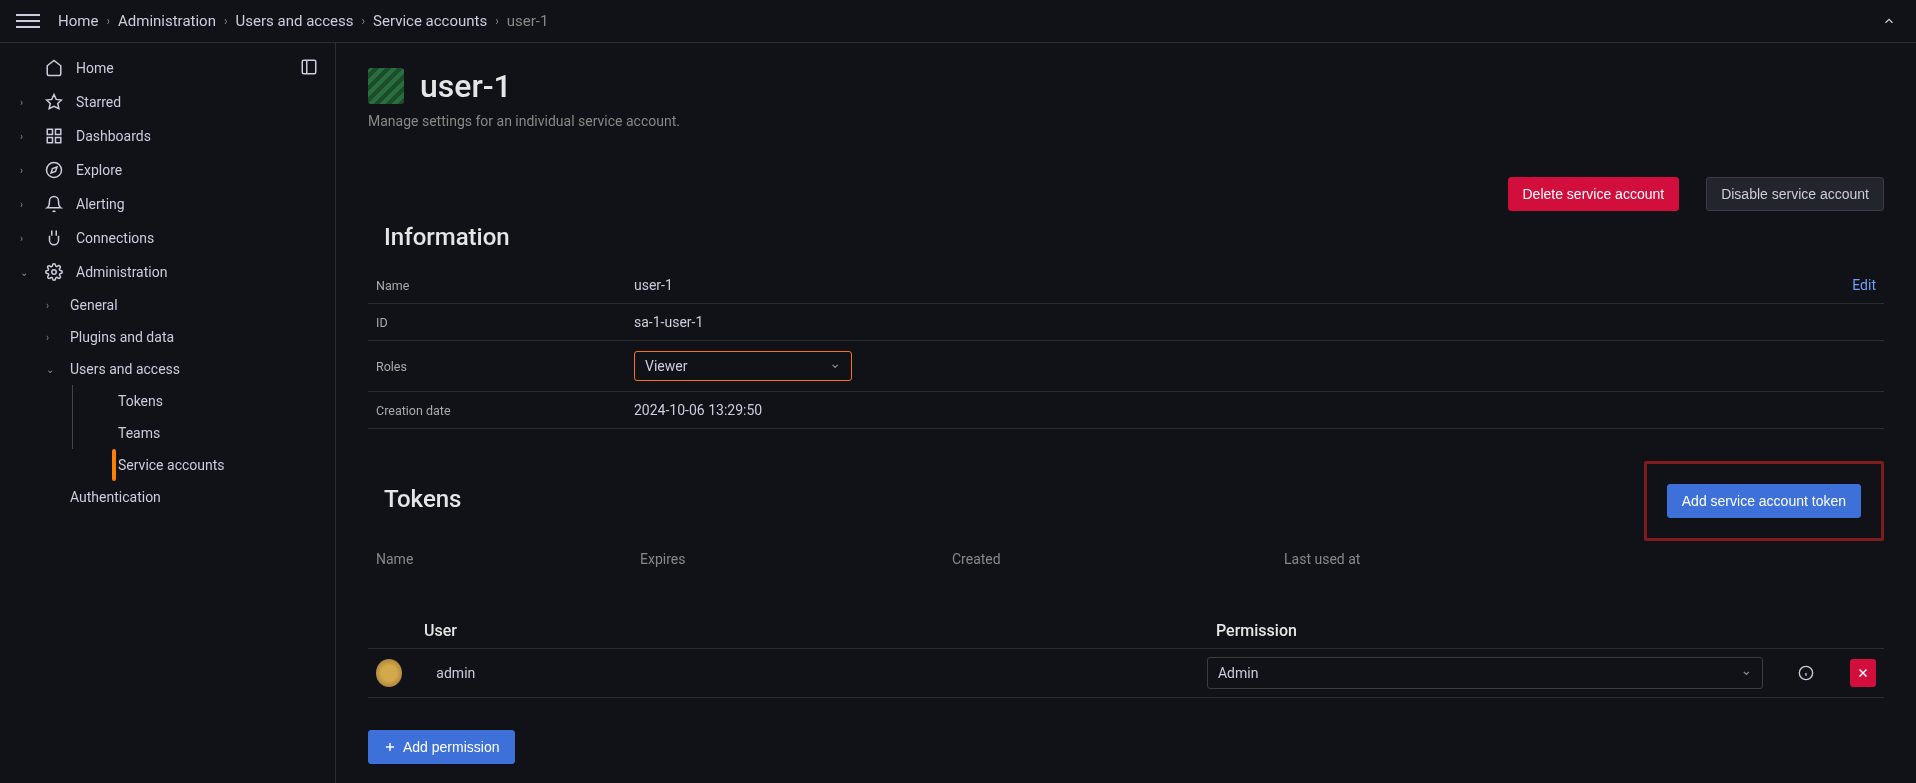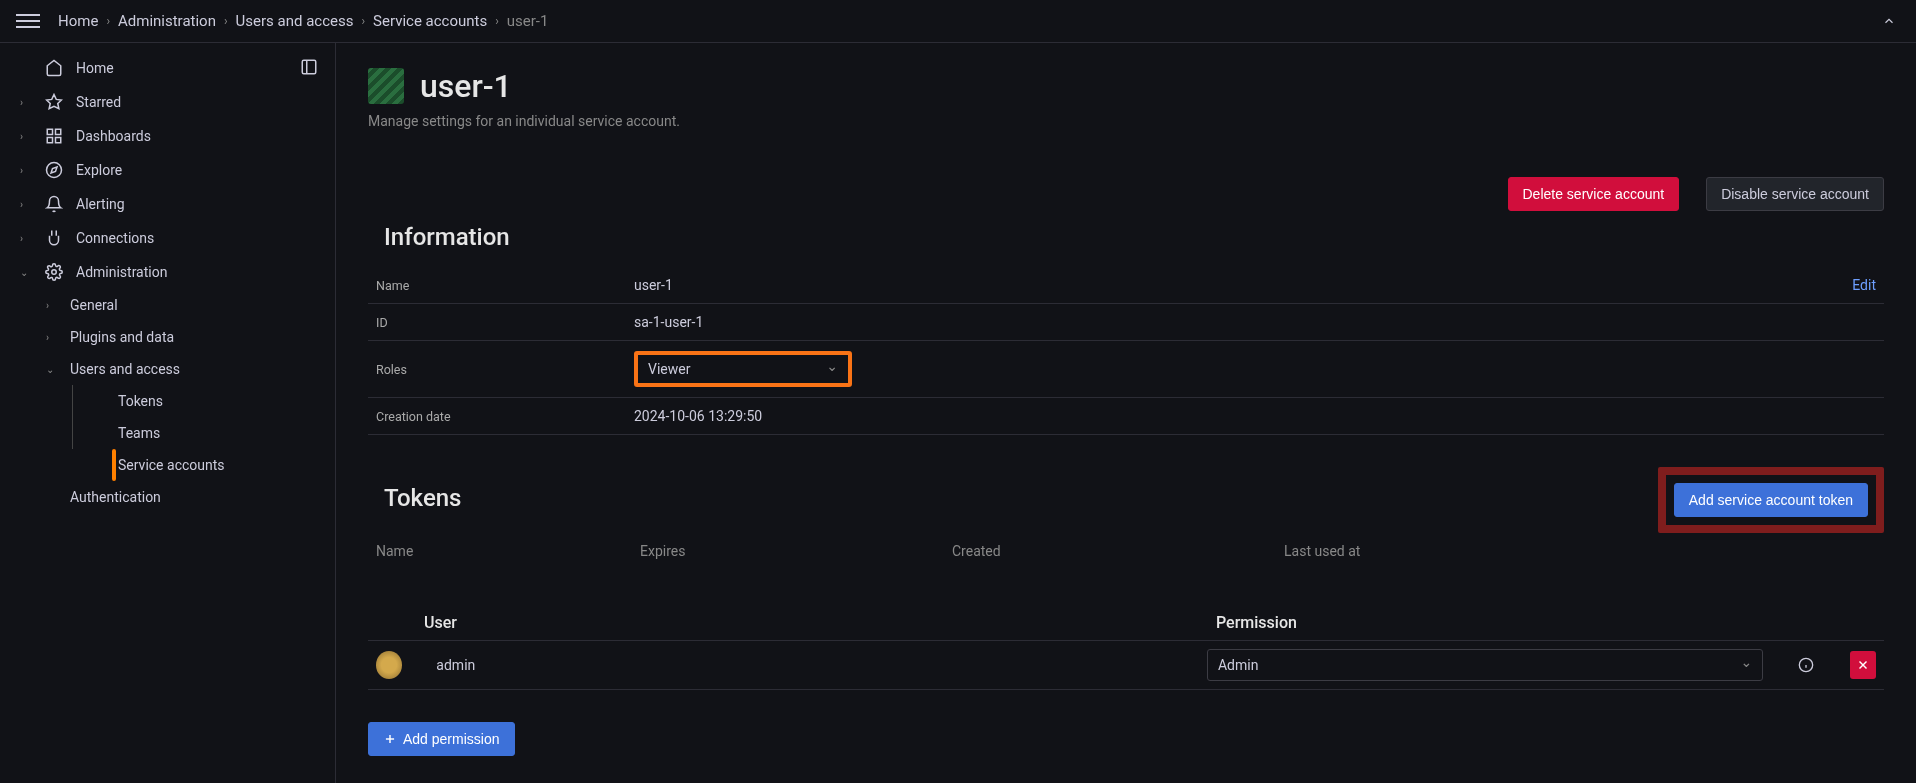--- a/index.html
+++ b/index.html
@@ -210,21 +210,21 @@
     .info-value {
       color: #ccccdc;
     }
     .edit-link {
       margin-left: auto;
       color: #6e9fff;
       cursor: pointer;
     }
     .select {
       background: #111217;
-      border: 4px solid #f97316;
+      border: 1px solid #f97316;
       color: #ccccdc;
       padding: 6px 30px 6px 10px;
       border-radius: 3px;
       width: 218px;
       position: relative;
       cursor: pointer;
     }
     .select::after {
       content: "⌄";
       position: absolute;
@@ -232,22 +232,22 @@
       top: 3px;
       color: #888;
     }
     .tokens-header {
       display: flex;
       align-items: center;
       justify-content: space-between;
       margin-top: 32px;
     }
     .highlight-box {
-      border: 8px solid #7f1d1d;
-      padding: 8px;
+      border: 3px solid #7f1d1d;
+      padding: 20px;
       border-radius: 2px;
     }
     .table-head {
       display: flex;
       padding: 10px 8px;
       color: #888;
       font-size: 14px;
     }
     .col-name { width: 264px; }
     .col-expires { width: 312px; }

